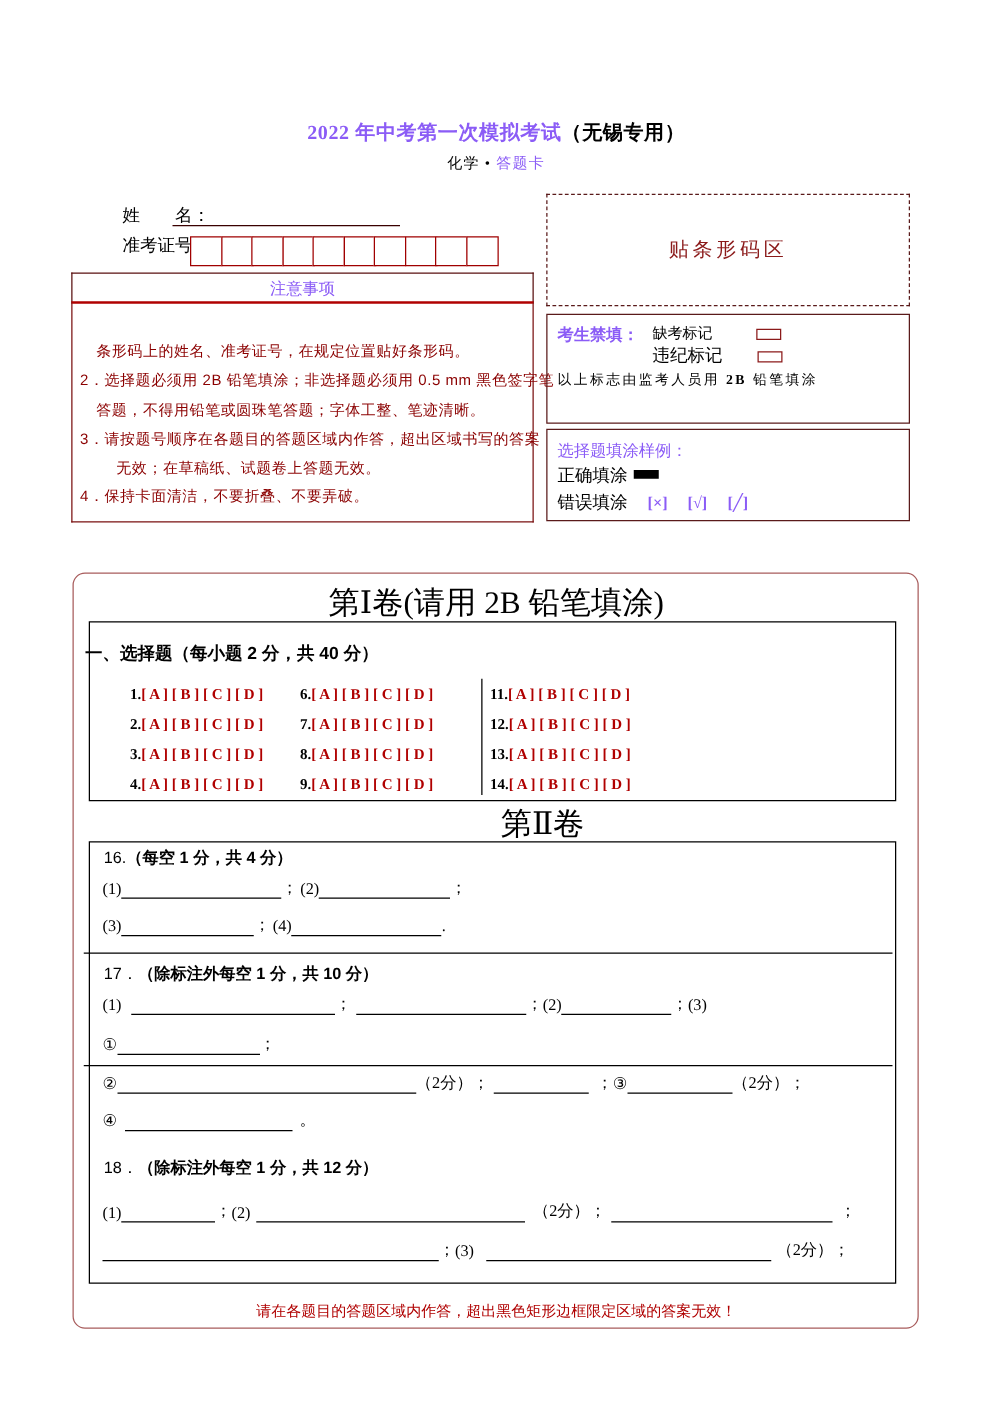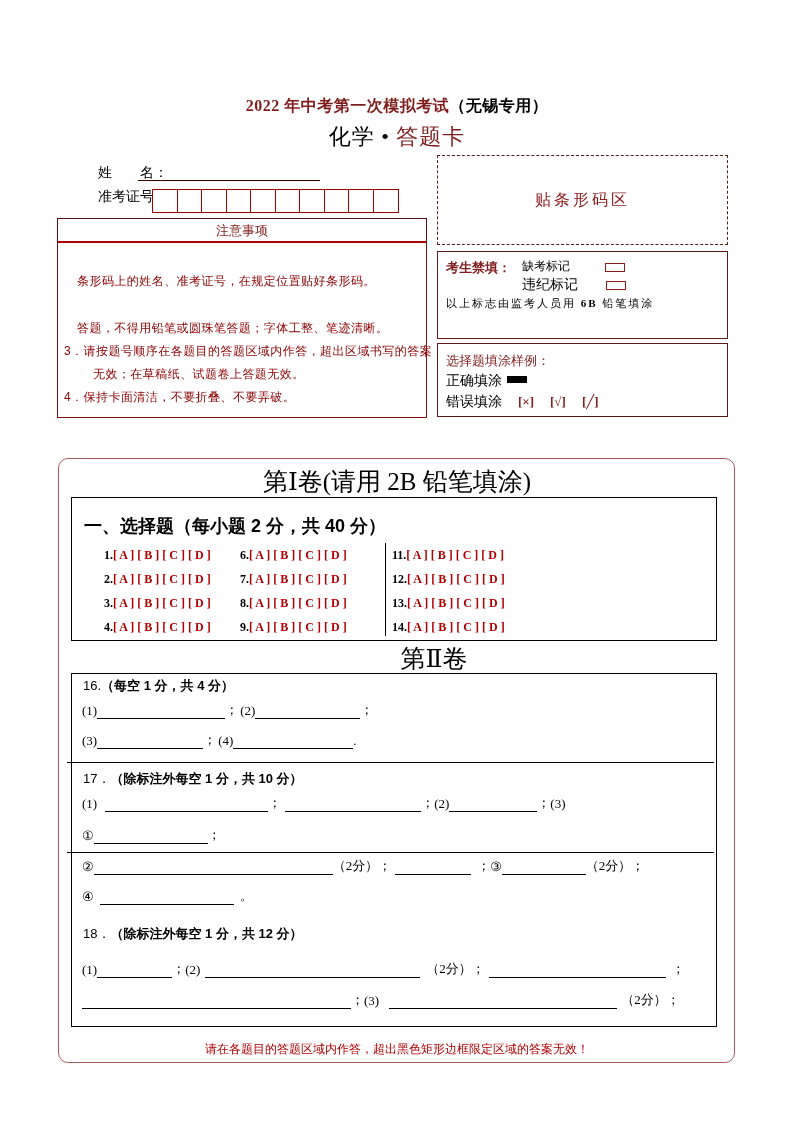--- a/index.html
+++ b/index.html
@@ -1,24 +1,24 @@
 <!DOCTYPE html>
 <html><head>
 <meta charset="utf-8">
 <style>
   html, body { margin:0; padding:0; }
   body { width:794px; height:1123px; position:relative; background:#ffffff; overflow:hidden;
          font-family:"Liberation Serif","DejaVu Serif",serif; color:#000; }
   .abs { position:absolute; }
-  .red { color:#7f1d1d; }
+  .red { color:#8b5cf6; }
   .center-x { left:0; width:794px; text-align:center; }
 
   
   .title1 { top:96px; font-size:16px; font-weight:bold; letter-spacing:0.5px; }
-  .title2 { top:122px; font-size:22px; letter-spacing:1px; }
+  .title2 { top:122px; font-size:12px; letter-spacing:1px; }
 
   .label14 { font-size:14px; font-family:"Liberation Sans","DejaVu Sans",sans-serif;margin-left:32px; }
   .name-line { left:138px; top:180px; width:182px; border-top:1px solid #3a0000; height:0; }
   .id-boxes { left:152px; top:189px; display:flex; }
   .id-box { width:24px; height:22px; border:1.5px solid #a00000; margin-right:-1.5px; background:#fff; }
 
   .notes-head { left:57px; top:218px; width:368px; height:23px; border:1px solid #5a1010; border-bottom:none;
                 text-align:center; font-size:13px; line-height:23px; font-family:"Liberation Sans","DejaVu Sans",sans-serif; }
   .notes-body { left:57px; top:241px; width:368px; height:174px; border:1px solid #7a1010; border-top:2px solid #b00000; }
   .note-line { position:absolute; font-size:12px; letter-spacing:0.45px; white-space:nowrap;
@@ -28,21 +28,21 @@
              display:flex; align-items:center; justify-content:center; font-size:16px; letter-spacing:3px; color:#8b1a1a; }
   .proctor { left:437px; top:251px; width:289px; height:86px; border:1px solid #5a1a1a; }
   .sample { left:437px; top:343px; width:289px; height:72px; border:1px solid #5a1a1a; }
   .small-sans { font-family:"Liberation Sans","DejaVu Sans",sans-serif; }
   .mark-box { width:18px; height:7px; border:1.5px solid #8b1a1a; }
   .fill-rect { width:20px; height:7px; background:#000; }
 
   .outer { left:58px; top:458px; width:675px; height:603px; border:1px solid #a85c5c; border-radius:10px; }
   .part-title { font-size:25px; }
   .choice-box { left:71px; top:497px; width:644px; height:142px; border:1.2px solid #000; }
-  .choice-head { left:84px; top:514px; font-size:18px; font-weight:bold; font-family:"Liberation Sans","DejaVu Sans",sans-serif; }
+  .choice-head { left:68px; top:514px; font-size:14px; font-weight:bold; font-family:"Liberation Sans","DejaVu Sans",sans-serif; }
   .q { position:absolute; font-size:12px; font-weight:bold; white-space:nowrap; font-family:"Liberation Serif","DejaVu Serif",serif; }
   .q .num { color:#000; }
   .q .opt { color:#b00000; margin-right:3px; cursor:pointer; }
   .divider { left:385px; top:543px; width:0; height:93px; border-left:1px solid #000; }
 
   .sec-box { left:71px; top:673px; width:644px; height:352px; border:1.2px solid #000; }
   .hline { height:0; border-top:1px solid #000; }
   .qhead { position:absolute; left:83px; font-size:13px; font-family:"Liberation Sans","DejaVu Sans",sans-serif; white-space:nowrap; }
   .qhead .note { font-weight:bold; }
   .row { position:absolute; left:82px; display:flex; align-items:flex-end; font-size:13px; white-space:nowrap; height:16px; }
@@ -73,38 +73,39 @@
   <div class="id-box"></div>
   <div class="id-box"></div>
   <div class="id-box"></div>
   <div class="id-box"></div>
   <div class="id-box"></div>
 </div>
 
 <div class="abs notes-head red">注意事项</div>
 <div class="abs notes-body">
   <div class="note-line" style="left:19px;top:30px;">条形码上的姓名、准考证号，在规定位置贴好条形码。</div>
+  <div class="note-line" style="left:6px;top:53px;">2．选择题必须用 2B 铅笔填涂；非选择题必须用 0.5 mm 黑色签字笔</div>
   <div class="note-line" style="left:19px;top:77px;">答题，不得用铅笔或圆珠笔答题；字体工整、笔迹清晰。</div>
   <div class="note-line" style="left:6px;top:100px;">3．请按题号顺序在各题目的答题区域内作答，超出区域书写的答案</div>
   <div class="note-line" style="left:19px;top:123px;margin-left:16px;">无效；在草稿纸、试题卷上答题无效。</div>
   <div class="note-line" style="left:6px;top:146px;">4．保持卡面清洁，不要折叠、不要弄破。</div>
 </div>
 
 <div class="abs barcode">
   <span>贴条形码区</span>
 </div>
 
 <div class="abs proctor"></div>
 <div class="abs small-sans red" style="left:446px;top:259px;font-size:13px;font-weight:bold;">考生禁填：</div>
 <div class="abs small-sans" style="left:522px;top:258px;font-size:12px;">缺考标记</div>
 <div class="abs mark-box" style="left:605px;top:263px;"></div>
 <div class="abs small-sans" style="left:522px;top:276px;font-size:14px;">违纪标记</div>
 <div class="abs mark-box" style="left:606px;top:281px;"></div>
 <div class="abs" style="left:446px;top:296px;font-size:11px;letter-spacing:2px;white-space:nowrap;">
-  <span>以上标志由监考人员用 </span><b>6B</b><span> 铅笔填涂</span>
+  <span>以上标志由监考人员用 </span><b>2B</b><span> 铅笔填涂</span>
 </div>
 
 <div class="abs sample"></div>
 <div class="abs small-sans red" style="left:446px;top:352px;font-size:13px;">选择题填涂样例：</div>
 <div class="abs small-sans" style="left:446px;top:372px;font-size:14px;">正确填涂</div>
 <div class="abs fill-rect" style="left:507px;top:376px;"></div>
 <div class="abs small-sans" style="left:446px;top:393px;font-size:14px;">错误填涂</div>
 <div class="abs red" style="left:518px;top:394px;font-size:13px;font-weight:bold;">[×]</div>
 <div class="abs red" style="left:550px;top:394px;font-size:13px;font-weight:bold;">[√]</div>
 <div class="abs red" style="left:582px;top:394px;font-size:13px;font-weight:bold;">[╱]</div>

